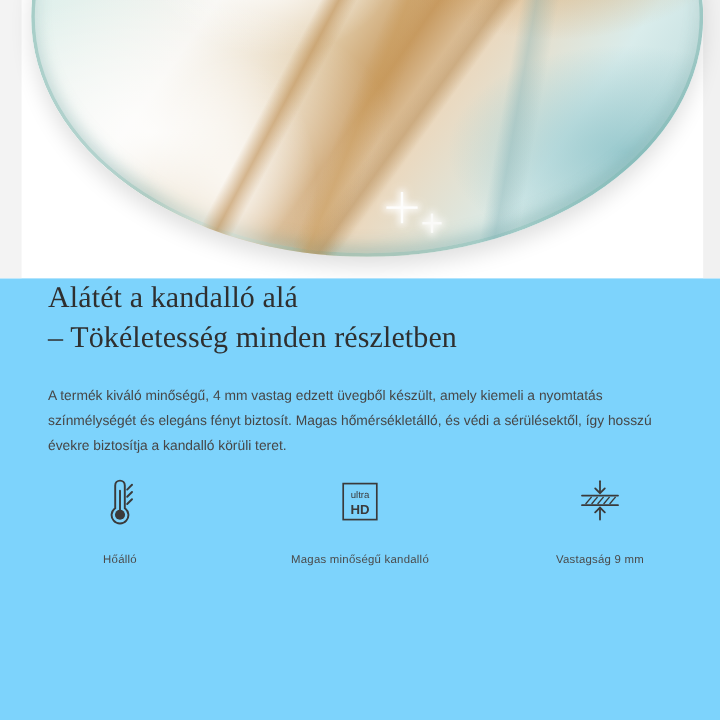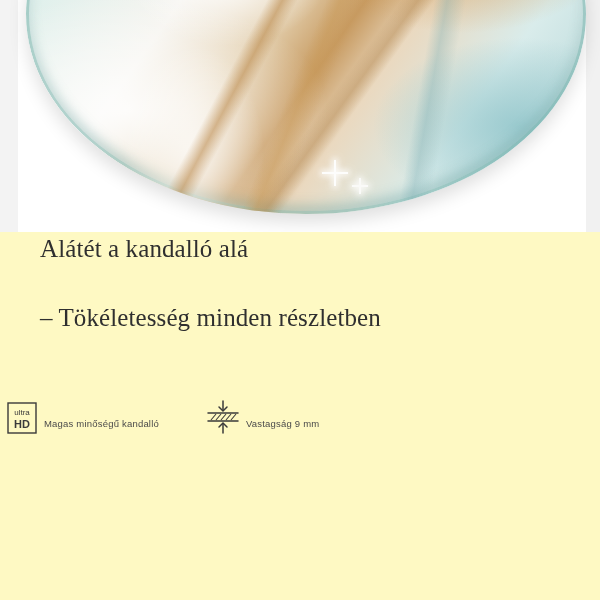--- a/index.html
+++ b/index.html
@@ -12,21 +12,21 @@
   }
   body {
     font-family: "Liberation Sans", sans-serif;
     color: #3c3c3c;
   }
 
   .page {
     position: relative;
     width: 600px;
     height: 600px;
-    background: #fef9c3;
+    background: #7dd3fc;
     overflow: hidden;
   }
 
   
   .hero {
     position: absolute;
     left: 0;
     top: 0;
     width: 600px;
     height: 232px;
@@ -123,21 +123,21 @@
   .headline {
     margin: 0;
     padding: 0 40px;
     font-family: "Liberation Serif", serif;
     font-weight: 400;
     font-size: 25px;
     line-height: 33px;
     color: #2f2f2f;
     letter-spacing: .1px;
   }
-  .headline .line2 { display: block; margin-top: 36px; }
+  .headline .line2 { display: block; }
 
   .body-copy {
     margin: 0;
     padding: 22px 40px 0 40px;
     font-size: 11.5px;
     line-height: 21px;
     color: #474747;
     max-width: 520px;
   }
 
@@ -146,23 +146,24 @@
     position: absolute;
     left: 0;
     top: 396px;
     width: 600px;
     display: grid;
     grid-template-columns: repeat(3, 1fr);
     row-gap: 26px;
   }
   .feature {
     display: flex;
-    flex-direction: row;
+    flex-direction: column;
     align-items: center;
     justify-content: flex-start;
+    gap: 11px;
   }
   .feature-icon {
     height: 46px;
     display: flex;
     align-items: center;
     justify-content: center;
   }
   .feature-label {
     margin-top: 8px;
     font-size: 9.5px;
@@ -186,24 +187,40 @@
     </div>
     <div class="sparkle sparkle-a"></div>
     <div class="sparkle sparkle-b"></div>
   </div>
 
   <div class="content">
     <h1 class="headline">
       <span>Alátét a kandalló alá</span>
       <span class="line2">– Tökéletesség minden részletben</span>
     </h1>
+    <p class="body-copy">A termék kiváló minőségű, 4 mm vastag edzett üvegből készült, amely kiemeli a nyomtatás színmélységét és elegáns fényt biztosít. Magas hőmérsékletálló, és védi a sérülésektől, így hosszú évekre biztosítja a kandalló körüli teret.</p>
   </div>
 
   <div class="features">
 
+    <div class="feature">
+      <div class="feature-icon">
+        <svg width="42" height="44" viewBox="0 0 42 44">
+          <g fill="none" stroke="#3a3a3a" stroke-width="1.6" stroke-linecap="round">
+            <path d="M17 7.5a4 4 0 0 1 8 0v19a7 7 0 1 1-8 0z"></path>
+            <line x1="21" y1="12" x2="21" y2="29"></line>
+            <line x1="27" y1="11" x2="31" y2="7"></line>
+            <line x1="27" y1="17" x2="31" y2="13"></line>
+            <line x1="27" y1="23" x2="31" y2="19"></line>
+          </g>
+          <circle cx="21" cy="32" r="4.2" fill="#3a3a3a"></circle>
+        </svg>
+      </div>
+      <div class="feature-label">Hőálló</div>
+    </div>
 
     <div class="feature">
       <div class="feature-icon">
         <svg width="44" height="42" viewBox="0 0 44 42">
           <rect x="8" y="5" width="28" height="30" fill="none" stroke="#3a3a3a" stroke-width="1.4"></rect>
           <text x="22" y="17" font-family="Liberation Sans, sans-serif" font-size="8" fill="#3a3a3a" text-anchor="middle">ultra</text>
           <text x="22" y="30" font-family="Liberation Sans, sans-serif" font-size="11" font-weight="bold" fill="#3a3a3a" text-anchor="middle">HD</text>
         </svg>
       </div>
       <div class="feature-label">Magas minőségű kandalló</div>

